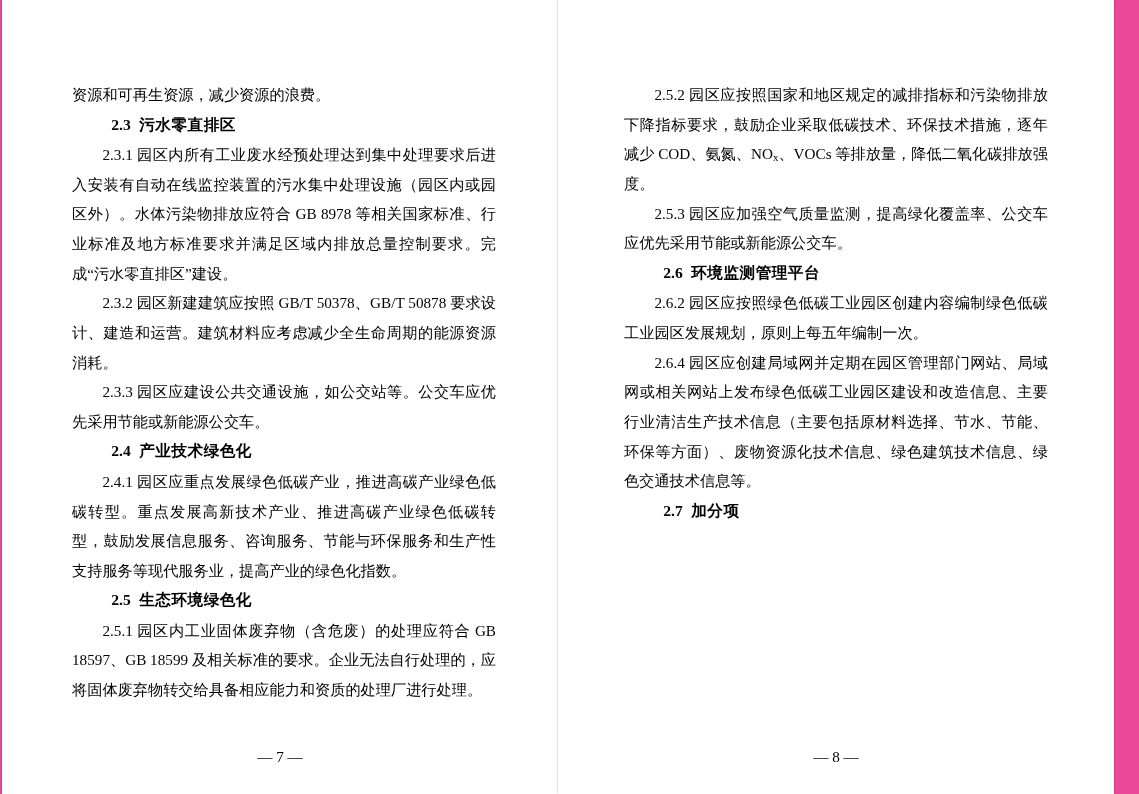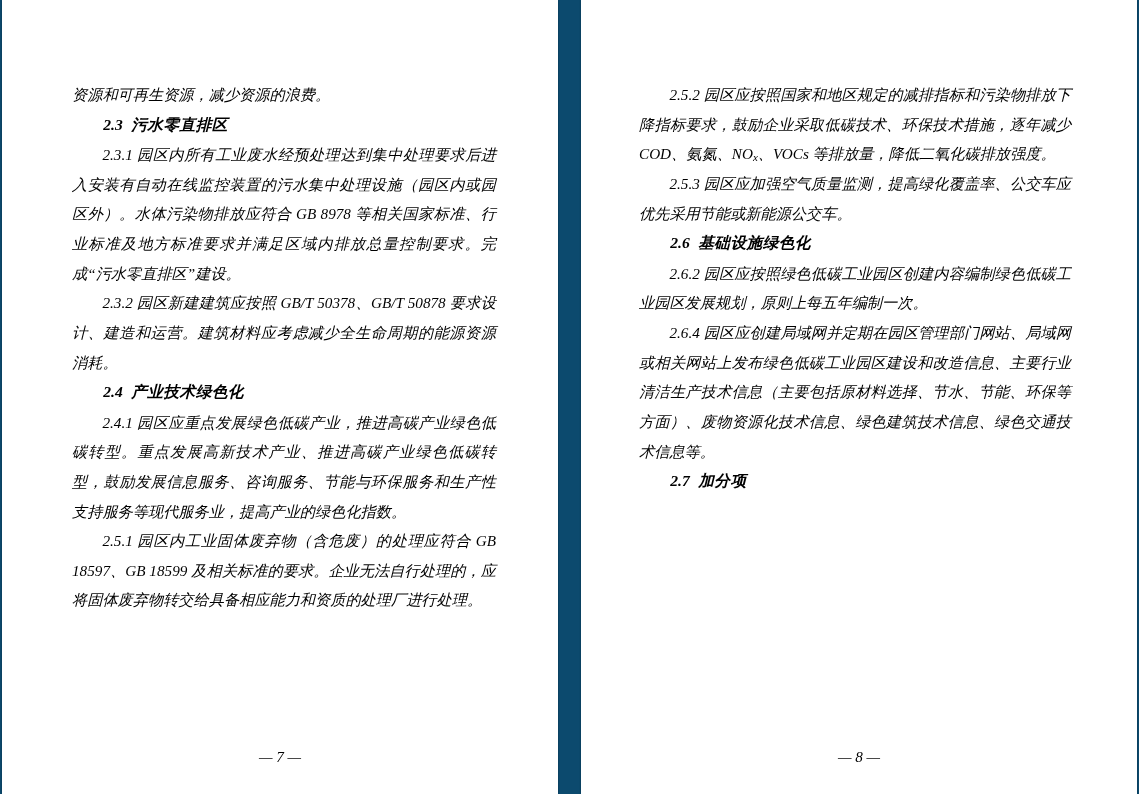--- a/index.html
+++ b/index.html
@@ -7,25 +7,24 @@
     padding: 0;
     background: #f0f0f0;
     width: 1139px;
     height: 794px;
     overflow: hidden;
   }
   .viewport {
     position: relative;
     width: 1139px;
     height: 794px;
-    background: #0c4a6e;
+    background: #ec4899;
     display: flex;
-    justify-content: space-between;
+    justify-content: flex-start;
     box-sizing: border-box;
-    font-style: italic;
   }
   .page {
     position: relative;
     width: 556px;
     height: 794px;
     background: #ffffff;
     box-shadow: 0 0 2px rgba(0,0,0,0.35);
     box-sizing: border-box;
     overflow: hidden;
   }
@@ -37,21 +36,21 @@
     left: 70px;
     right: 62px;
     top: 80px;
     bottom: 30px;
     font-family: "Liberation Serif", "DejaVu Serif", serif;
     font-size: 15.2px;
     color: #000;
     line-height: 1.95;
   }
   .page-right .page-inner {
-    left: 58px;
+    left: 66px;
     right: 66px;
   }
 
   p {
     margin: 0;
     text-align: justify;
     text-justify: inter-ideograph;
     text-indent: 0;
   }
   p.body {
@@ -70,20 +69,21 @@
     letter-spacing: 0.5px;
   }
   h3.heading .num {
     font-family: "Liberation Serif", "DejaVu Serif", serif;
     font-weight: bold;
     letter-spacing: 0;
     margin-right: 0.55em;
   }
   .lat {
     font-family: "Liberation Serif", "DejaVu Serif", serif;
+    margin-left: 8px;
   }
   .pagenum {
     position: absolute;
     bottom: 28px;
     left: 0;
     right: 0;
     text-align: center;
     font-family: "Liberation Serif", "DejaVu Serif", serif;
     font-size: 15.2px;
     color: #000;
@@ -100,39 +100,41 @@
 
   <div class="page page-left">
     <div class="page-inner">
 
       <p class="body noindent">资源和可再生资源，减少资源的浪费。</p>
 
       <h3 class="heading"><span class="num lat">2.3</span><span>污水零直排区</span></h3>
 
       <p class="body">2.3.1 园区内所有工业废水经预处理达到集中处理要求后进入安装有自动在线监控装置的污水集中处理设施（园区内或园区外）。水体污染物排放应符合 GB 8978 等相关国家标准、行业标准及地方标准要求并满足区域内排放总量控制要求。完成“污水零直排区”建设。</p>
       <p class="body">2.3.2 园区新建建筑应按照 GB/T 50378、GB/T 50878 要求设计、建造和运营。建筑材料应考虑减少全生命周期的能源资源消耗。</p>
+      <p class="body">2.3.3 园区应建设公共交通设施，如公交站等。公交车应优先采用节能或新能源公交车。</p>
 
       <h3 class="heading"><span class="num lat">2.4</span><span>产业技术绿色化</span></h3>
 
       <p class="body">2.4.1 园区应重点发展绿色低碳产业，推进高碳产业绿色低碳转型。重点发展高新技术产业、推进高碳产业绿色低碳转型，鼓励发展信息服务、咨询服务、节能与环保服务和生产性支持服务等现代服务业，提高产业的绿色化指数。</p>
 
+      <h3 class="heading"><span class="num lat">2.5</span><span>生态环境绿色化</span></h3>
 
       <p class="body">2.5.1 园区内工业固体废弃物（含危废）的处理应符合 GB 18597、GB 18599 及相关标准的要求。企业无法自行处理的，应将固体废弃物转交给具备相应能力和资质的处理厂进行处理。</p>
 
     </div>
     <div class="pagenum">— 7 —</div>
   </div>
 
   <div class="page page-right">
     <div class="page-inner">
 
       <p class="body">2.5.2 园区应按照国家和地区规定的减排指标和污染物排放下降指标要求，鼓励企业采取低碳技术、环保技术措施，逐年减少 COD、氨氮、NO<span class="sub">x</span>、VOCs 等排放量，降低二氧化碳排放强度。</p>
       <p class="body">2.5.3 园区应加强空气质量监测，提高绿化覆盖率、公交车应优先采用节能或新能源公交车。</p>
 
-      <h3 class="heading"><span class="num lat">2.6</span><span>基础设施绿色化</span></h3>
+      <h3 class="heading"><span class="num lat">2.6</span><span>环境监测管理平台</span></h3>
 
       <p class="body">2.6.2 园区应按照绿色低碳工业园区创建内容编制绿色低碳工业园区发展规划，原则上每五年编制一次。</p>
       <p class="body">2.6.4 园区应创建局域网并定期在园区管理部门网站、局域网或相关网站上发布绿色低碳工业园区建设和改造信息、主要行业清洁生产技术信息（主要包括原材料选择、节水、节能、环保等方面）、废物资源化技术信息、绿色建筑技术信息、绿色交通技术信息等。</p>
 
       <h3 class="heading"><span class="num lat">2.7</span><span>加分项</span></h3>
 
 
     </div>
     <div class="pagenum">— 8 —</div>
   </div>

